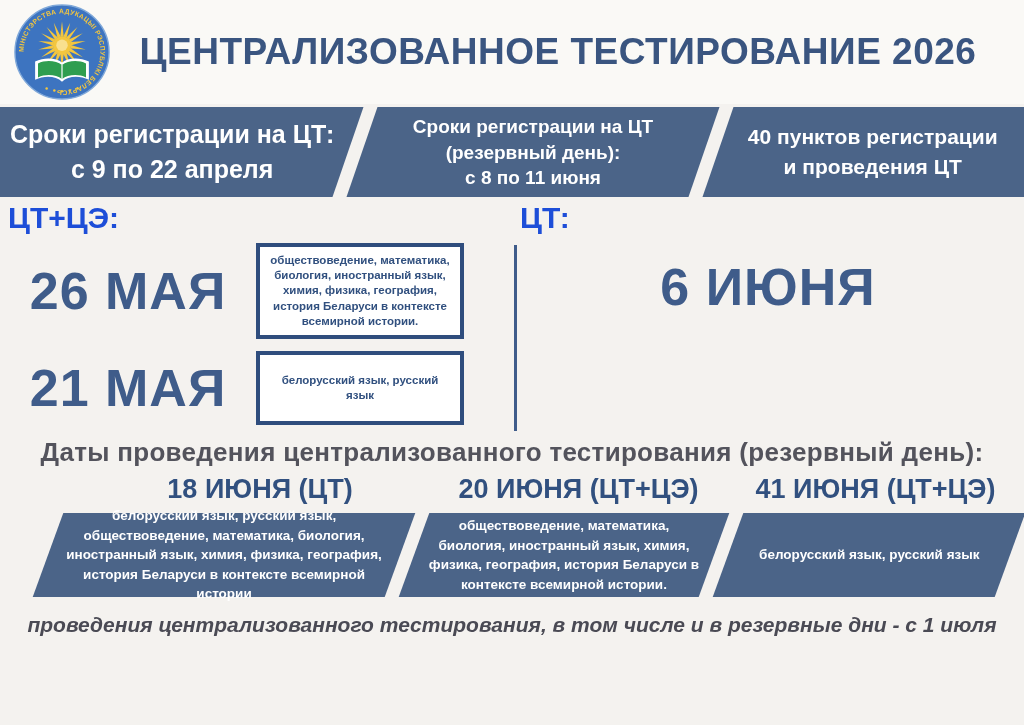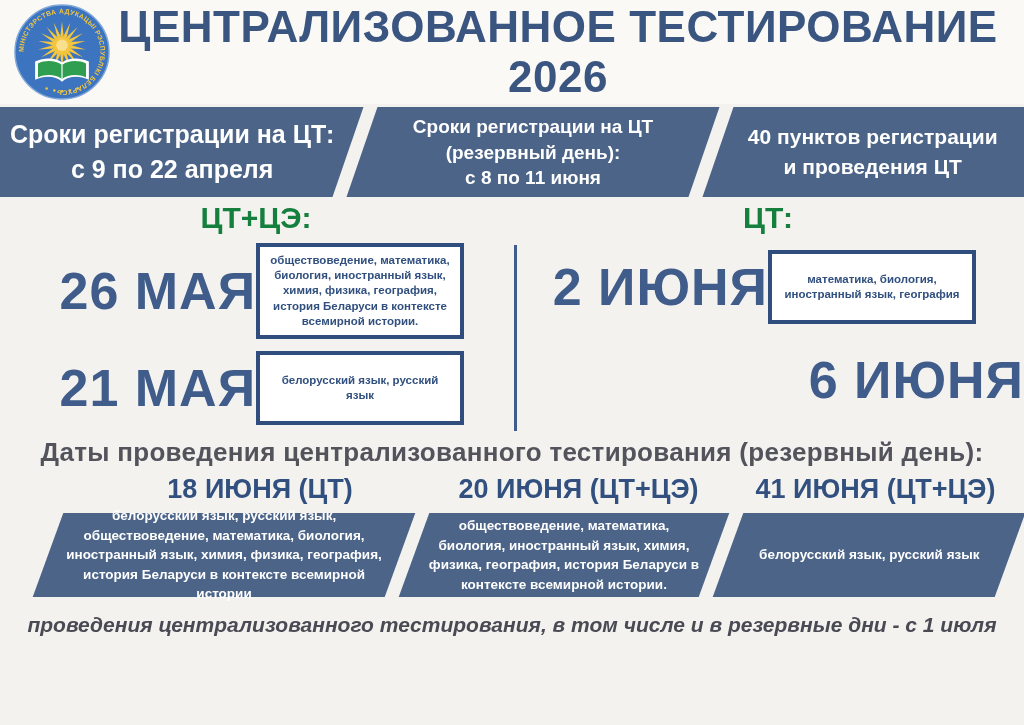--- a/index.html
+++ b/index.html
@@ -17,21 +17,21 @@
     height: 104px;
     display: flex;
     align-items: center;
     padding: 4px 18px 4px 14px;
     background: #faf9f6;
   }
   .emblem { width: 96px; height: 96px; flex: 0 0 auto; }
   .title {
     flex: 1;
     text-align: center;
-    font-size: 44px;
+    font-size: 37px;
     font-weight: bold;
     letter-spacing: 0.5px;
     color: #3a5580;
   }
 
   
   .banners {
     display: flex;
     height: 90px;
     margin-top: 3px;
@@ -66,30 +66,30 @@
   
   .main { position: relative; display: flex; }
   .divider {
     position: absolute;
     left: 514px; top: 48px; bottom: 6px;
     width: 3px;
     background: #3f5c8a;
   }
   .col { width: 50%; }
   .col-label {
-    text-align: center;
+    text-align: left;
     font-size: 30px;
     font-weight: bold;
-    color: #15803d;
-    margin: 4px 0 8px;
+    color: #1d4ed8;
+    margin: 4px 8px 8px;
   }
   .date-row { display: flex; align-items: center; margin: 5px 0; min-height: 88px; }
   .date {
     flex: 1;
-    text-align: right;
+    text-align: center;
     font-size: 52px;
     font-weight: bold;
     letter-spacing: 1px;
     color: #3f5c8a;
   }
   .subject-box {
     width: 208px;
     margin-right: 48px;
     min-height: 74px;
     border: 4px solid #2f4d7d;
@@ -232,24 +232,20 @@
       </div>
       <div class="date-row">
         <div class="date">21 МАЯ</div>
         <div class="subject-box">белорусский язык, русский язык</div>
       </div>
     </div>
 
     <div class="col">
       <div class="col-label">ЦТ:</div>
       <div class="date-row">
-        <div class="date">2 ИЮНЯ</div>
-        <div class="subject-box">математика, биология, иностранный язык, география</div>
-      </div>
-      <div class="date-row">
         <div class="date">6 ИЮНЯ</div>
       </div>
     </div>
   </div>
 
   <h2 class="heading h-reserve">Даты проведения централизованного тестирования (резервный день):</h2>
 
   <div class="reserve-dates">
     <div class="rd rd1">18 ИЮНЯ (ЦТ)</div>
     <div class="rd rd2">20 ИЮНЯ (ЦТ+ЦЭ)</div>

